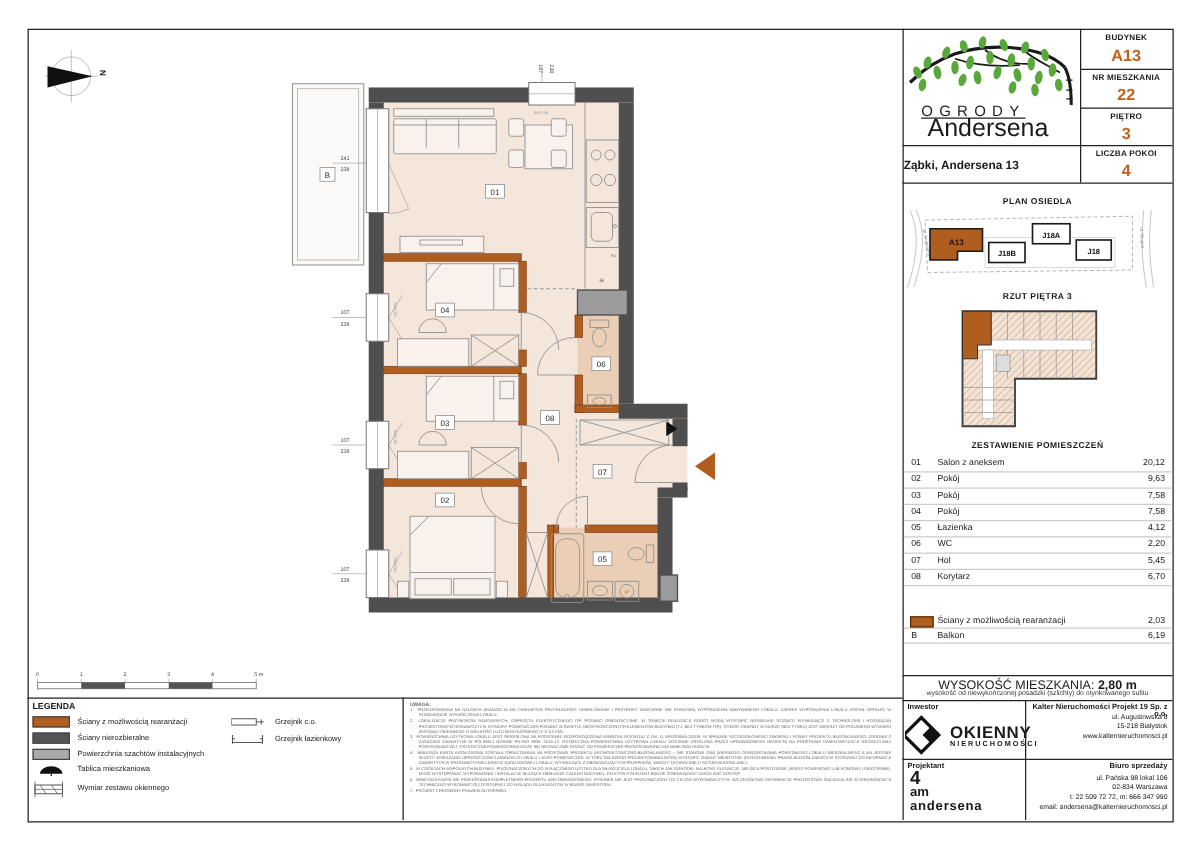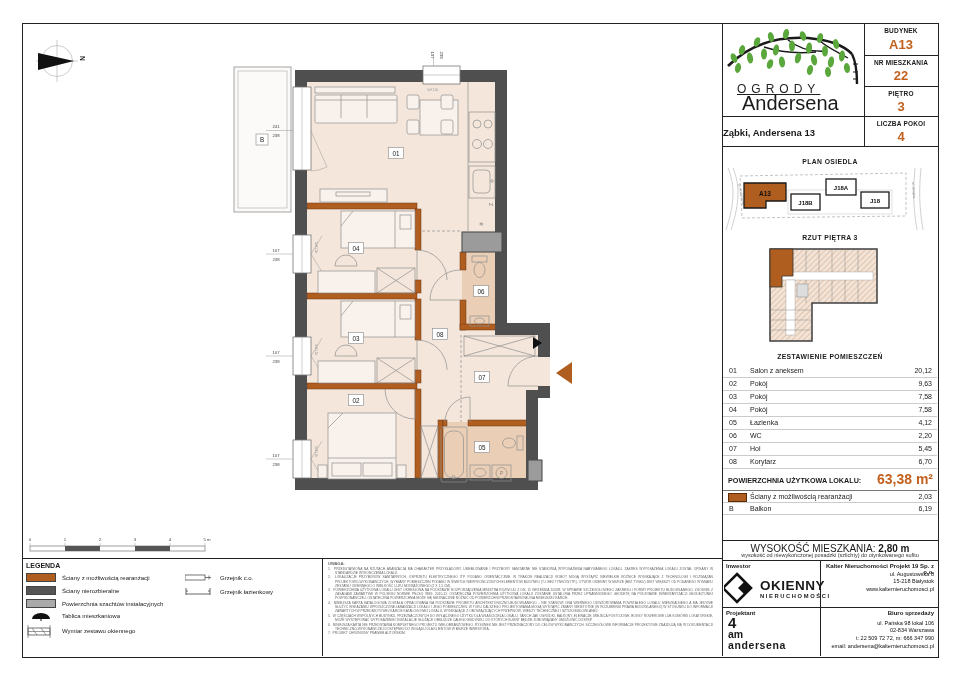--- a/index.html
+++ b/index.html
@@ -414,24 +414,20 @@
         <span class="tno">07</span>
         <span class="tname">Hol</span>
         <span class="tval">5,45</span>
       </div>
     <div class="trow" style="top:91px;">
         <span class="tno">08</span>
         <span class="tname">Korytarz</span>
         <span class="tval">6,70</span>
       </div>
   </div>
-  <div class="abs" style="left:723px;top:468px;width:214px;height:22px;border-bottom:1px solid #777;">
-    <span class="abs totlabel" style="left:5px;top:8px;">POWIERZCHNIA UŻYTKOWA LOKALU:</span>
-    <span class="abs totval" style="right:4px;top:3px;">63,38 m²</span>
-  </div>
   <div class="abs" style="left:723px;top:490px;width:214px;height:12px;border-bottom:.8px solid #ccc;font-size:7px;">
     <span class="swatch abs" style="left:5px;top:2.5px;"></span>
     <span class="abs" style="left:27px;top:2.5px;">Ściany z możliwością rearanżacji</span>
     <span class="abs" style="right:5px;top:2.5px;">2,03</span>
   </div>
   <div class="abs" style="left:723px;top:502px;width:214px;height:12px;border-bottom:.8px solid #ccc;font-size:7px;">
     <span class="abs" style="left:6px;top:2.5px;">B</span>
     <span class="abs" style="left:27px;top:2.5px;">Balkon</span>
     <span class="abs" style="right:5px;top:2.5px;">6,19</span>
   </div>

